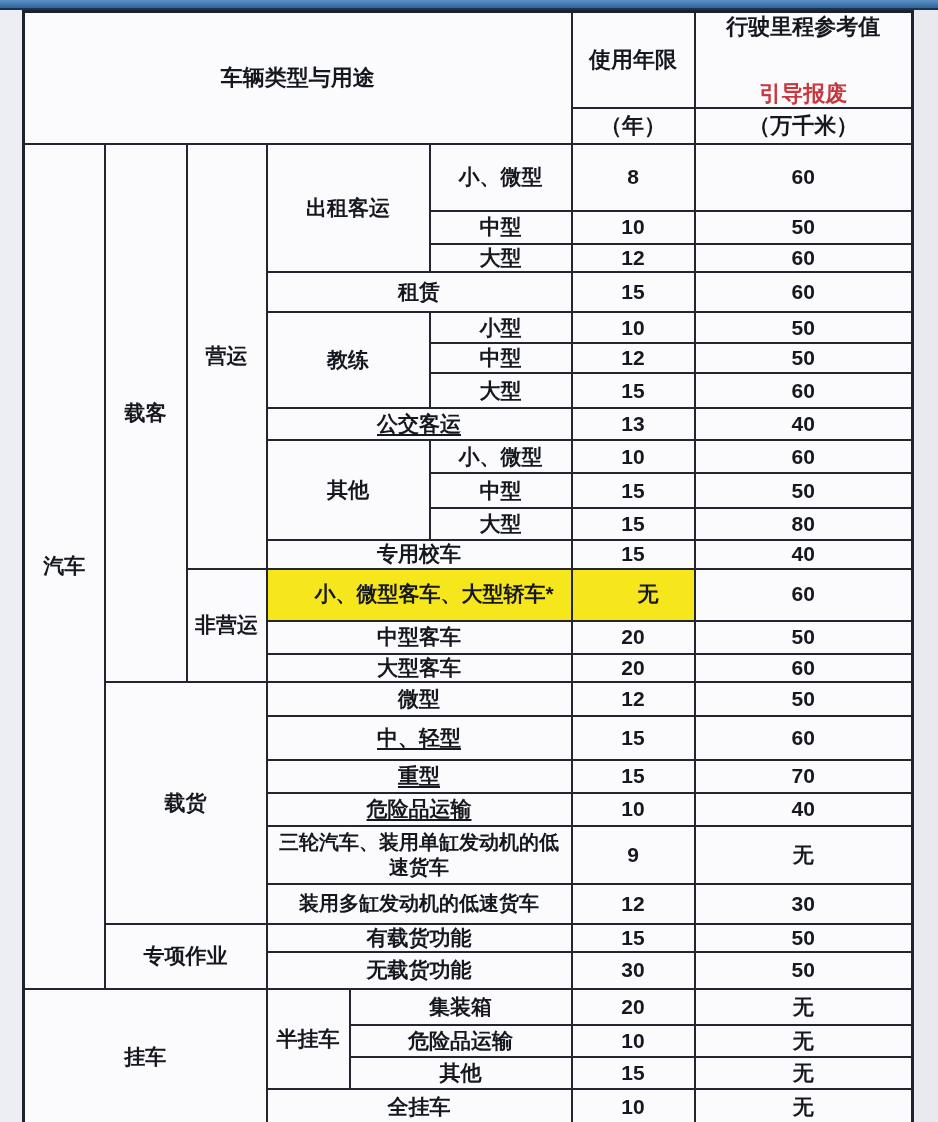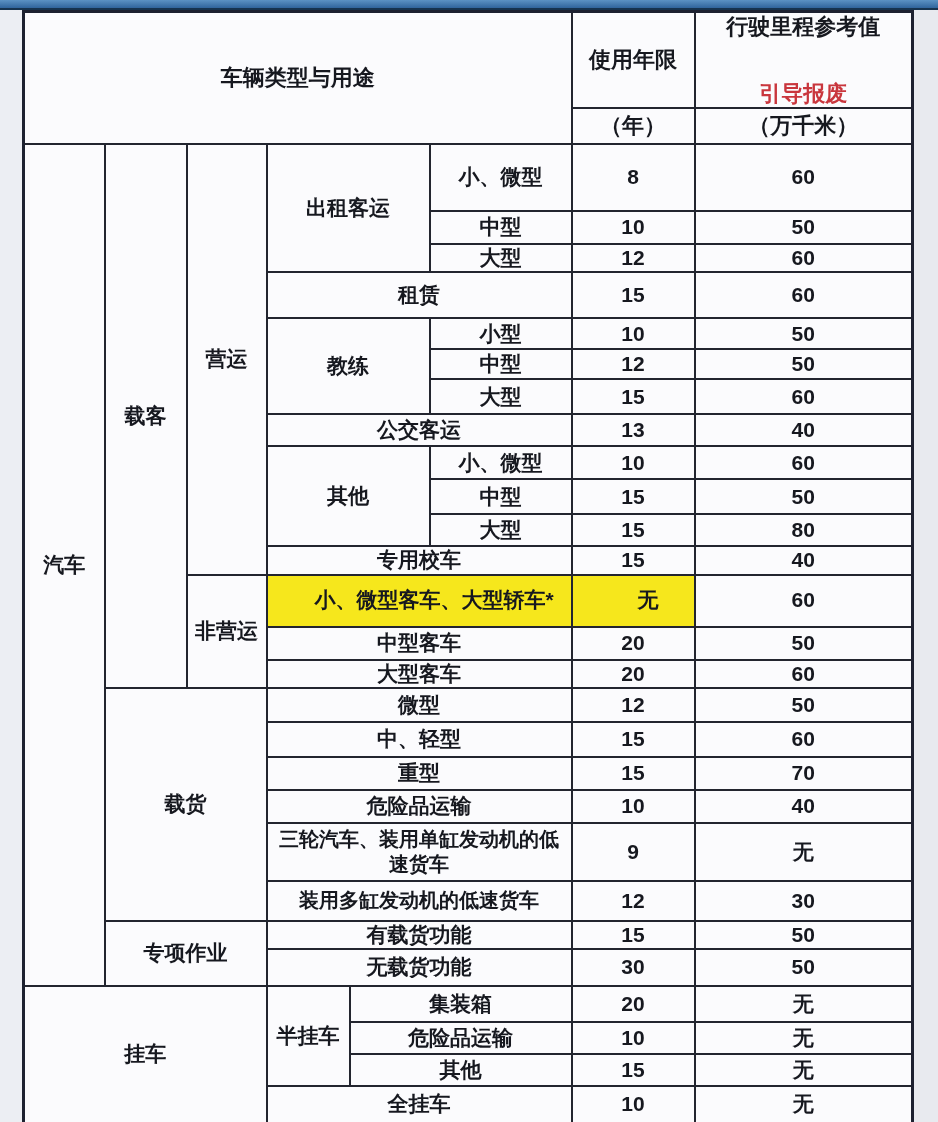--- a/index.html
+++ b/index.html
@@ -32,21 +32,21 @@
     text-align:center;vertical-align:middle;
     font-weight:bold;font-size:21px;line-height:1.25;
     padding:0 2px;box-sizing:border-box;
     overflow:hidden;
   }
   table{border:3px solid #1d2130;}
   td.hdr{font-size:22px;}
   .redline{color:#c9363d;margin-top:39px;}
   td.small{font-size:20px;}
   td.yellow{background:#f6e71c;padding-left:32px;}
-  .u{text-underline-offset:3px;text-decoration-thickness:2px;}
+  .u{text-decoration:underline;text-underline-offset:3px;text-decoration-thickness:2px;}
   tr.partial td{
     height:10px;vertical-align:top;padding:0;
     border-bottom:none;
   }
   tr.partial td span{display:block;height:30px;line-height:30px;}
 </style>
 </head>
 <body>
 
 <div class="topbar"></div>
@@ -94,21 +94,21 @@
   <td>10</td>
   <td>50</td>
 </tr>
 
 <tr style="height:28px">
   <td>大型</td>
   <td>12</td>
   <td>60</td>
 </tr>
 
-<tr style="height:46px">
+<tr style="height:40px">
   <td colspan="3">租赁</td>
   <td>15</td>
   <td>60</td>
 </tr>
 
 <tr style="height:31px">
   <td colspan="2" rowspan="3">教练</td>
   <td>小型</td>
   <td>10</td>
   <td>50</td>
@@ -176,21 +176,21 @@
   <td>60</td>
 </tr>
 
 <tr style="height:34px">
   <td colspan="2" rowspan="6">载货</td>
   <td colspan="3">微型</td>
   <td>12</td>
   <td>50</td>
 </tr>
 
-<tr style="height:35px">
+<tr style="height:44px">
   <td colspan="3"><span class="u">中、轻型</span></td>
   <td>15</td>
   <td>60</td>
 </tr>
 
 <tr style="height:33px">
   <td colspan="3"><span class="u">重型</span></td>
   <td>15</td>
   <td>70</td>
 </tr>

